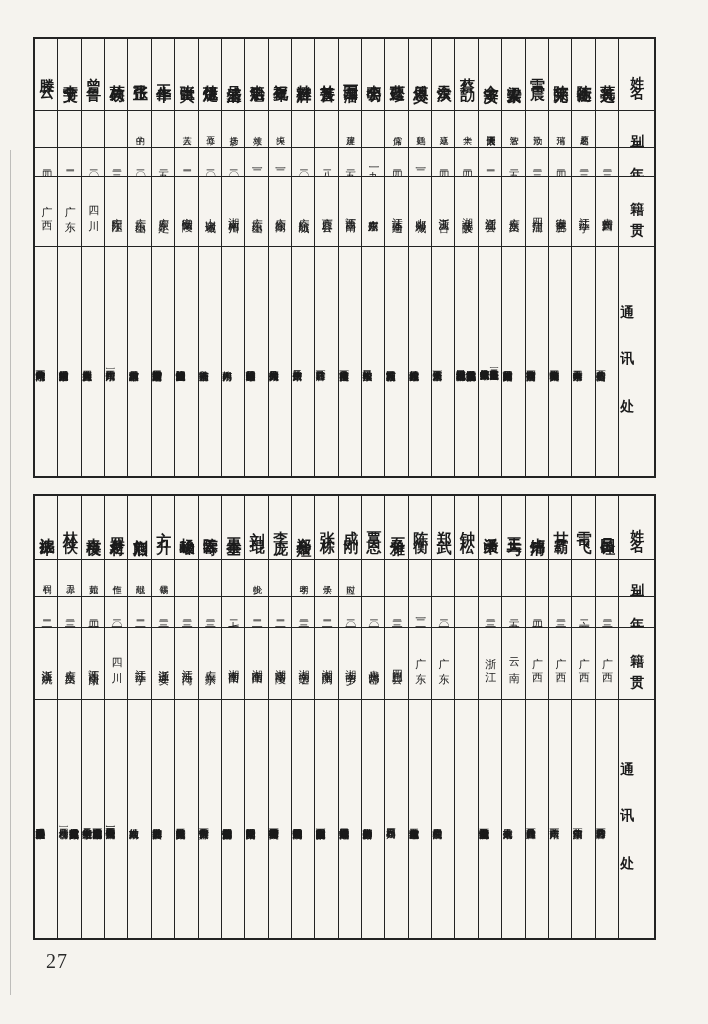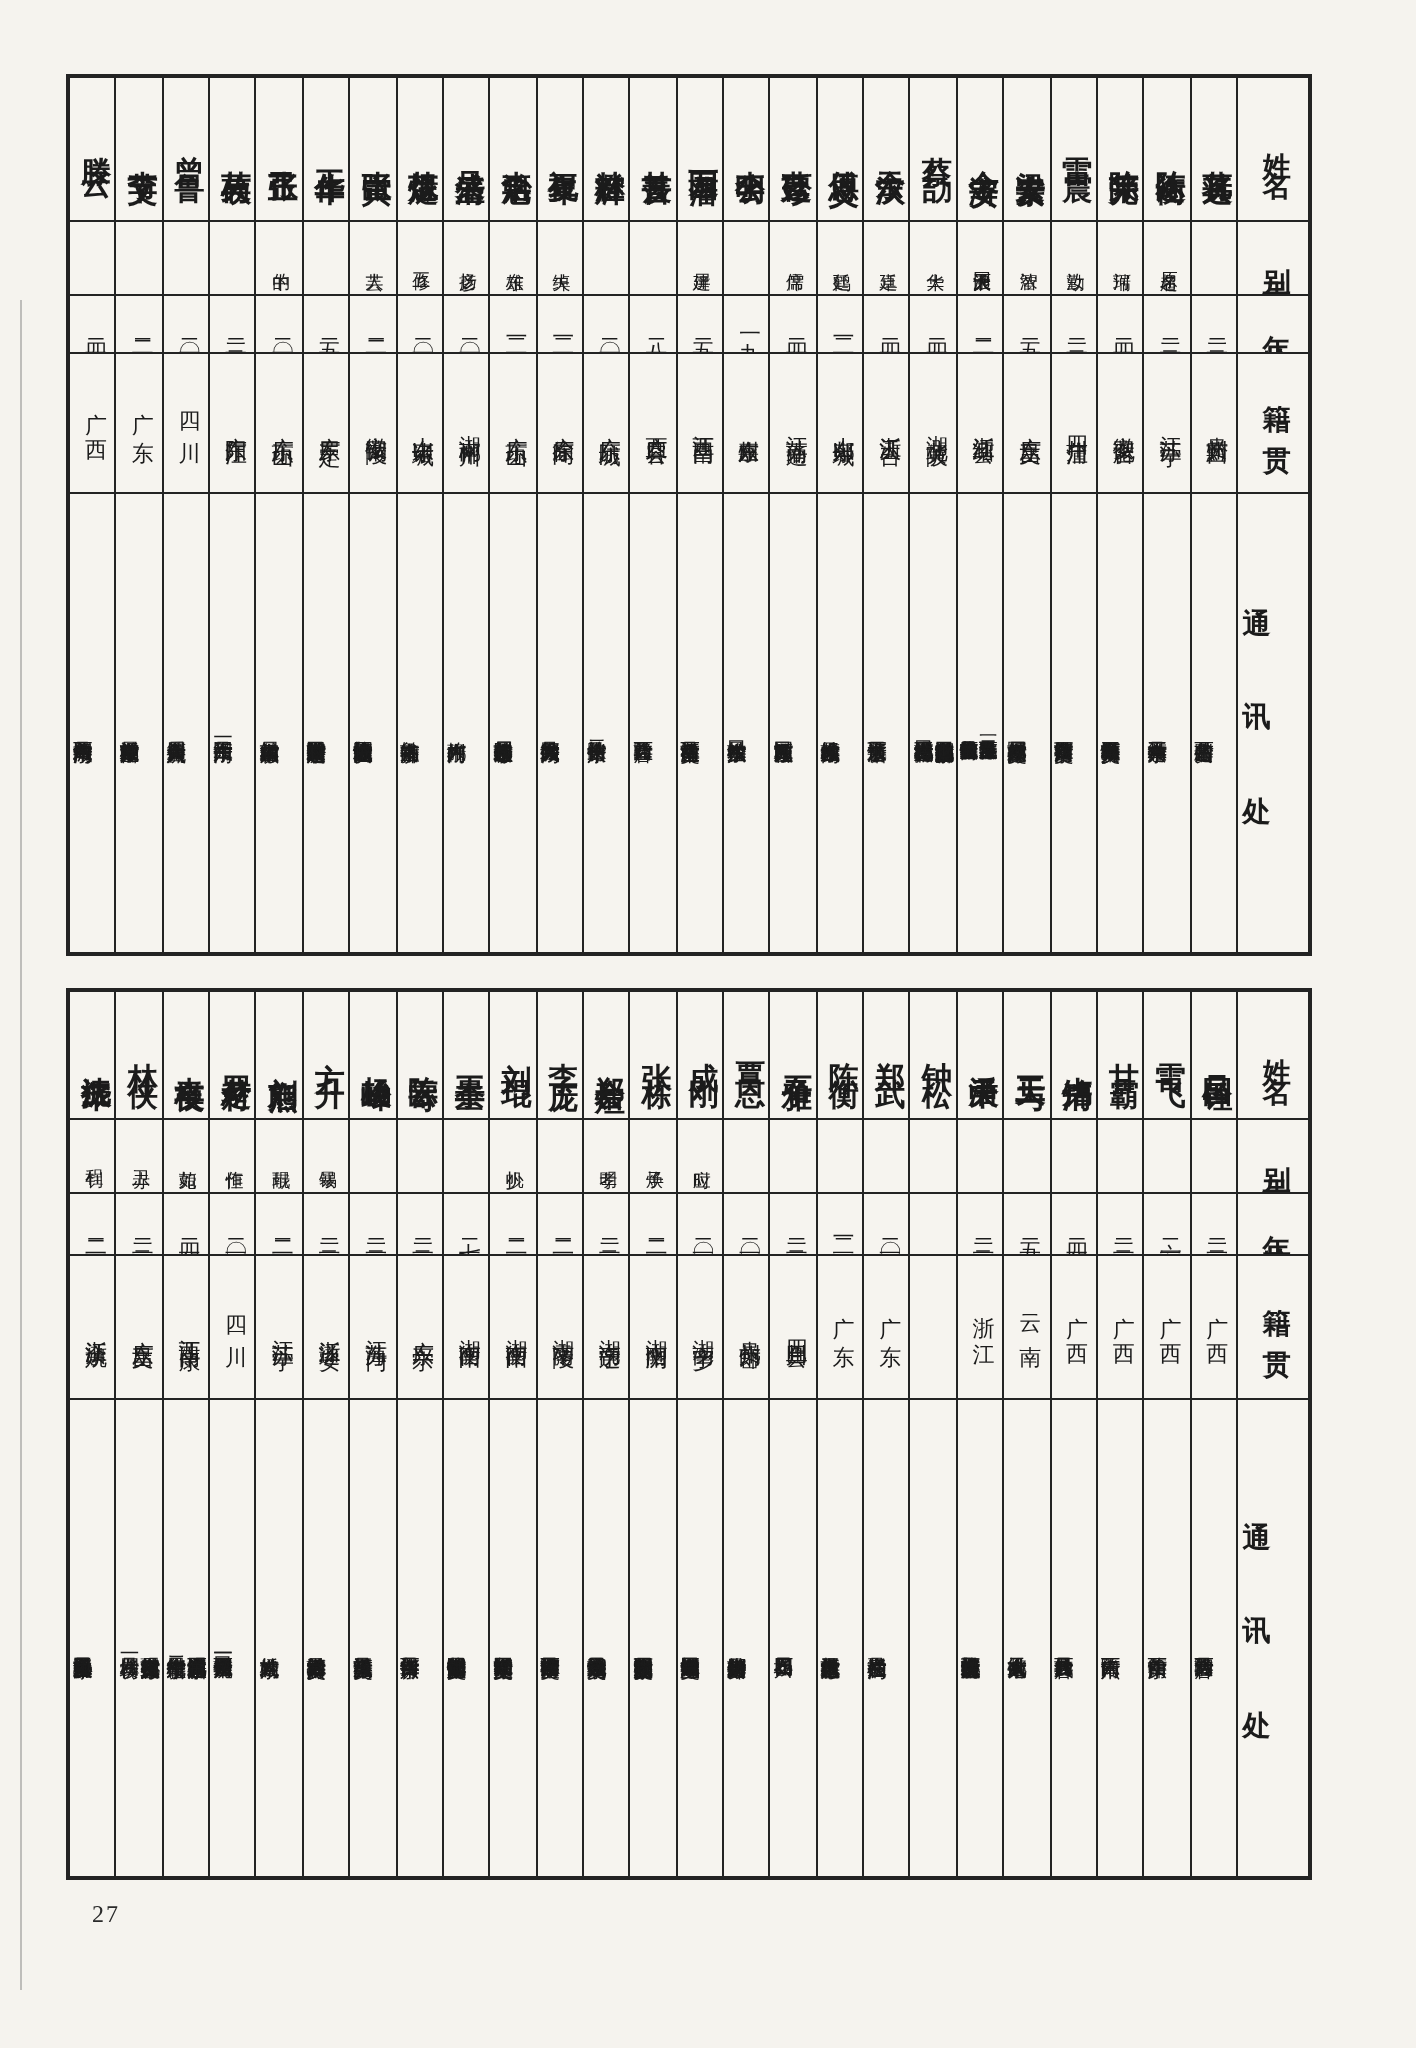--- a/index.html
+++ b/index.html
@@ -59,21 +59,21 @@
   .t-addr.sm{font-size:9.2px;line-height:1.05;}
   
   .hdr .vtxt{font-weight:700;font-size:14px;}
   .hdr-name .vtxt{letter-spacing:.7em;}
   .hdr-alias .vtxt{letter-spacing:.45em;}
   .hdr-age .vtxt{letter-spacing:.45em;}
   .hdr-native .vtxt{letter-spacing:1.5em;}
   .hdr-addr .vtxt{letter-spacing:3.4em;}
   .page-number{
     position:absolute;left:46px;top:950px;
-    font-size:12px;letter-spacing:1px;color:#2a2a2a;
+    font-size:20px;letter-spacing:1px;color:#2a2a2a;
   }
 </style>
 </head>
 <body>
 
 <div class="page-edge"></div>
 
 <div class="tbl" id="tbl-top">
   <div class="col hdr-col hdr">
     <div class="cell c-name hdr-name">

